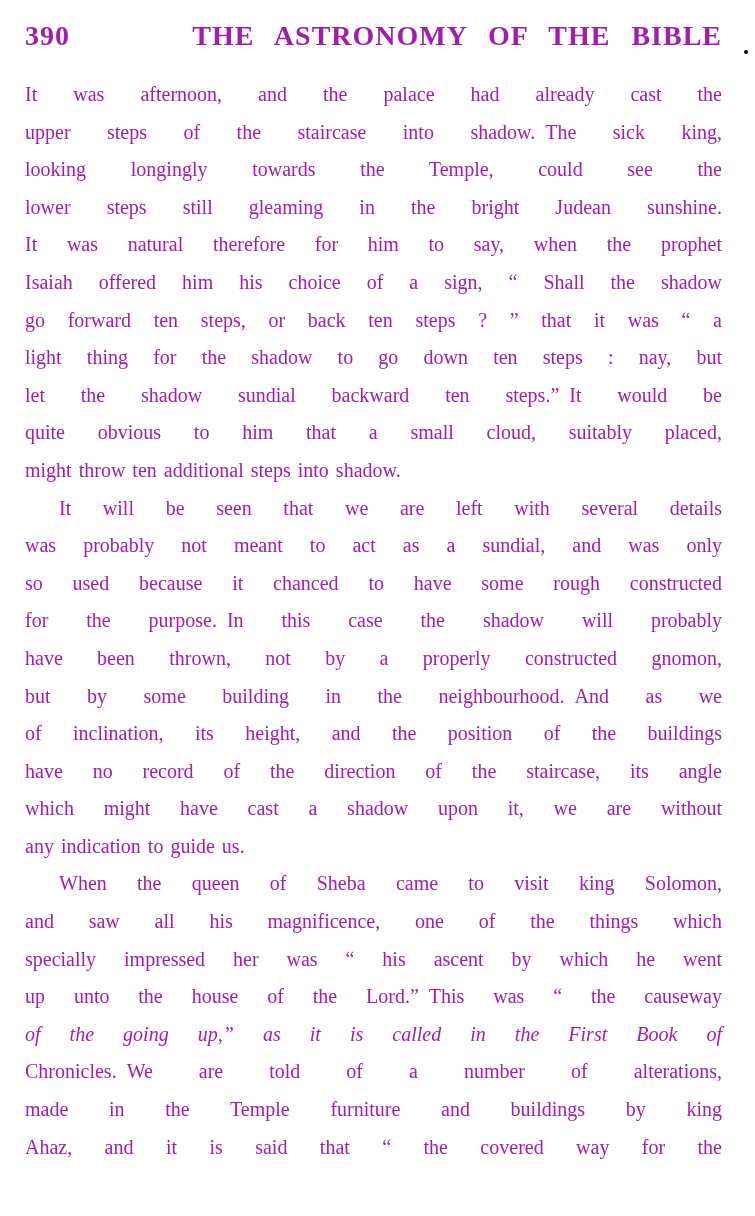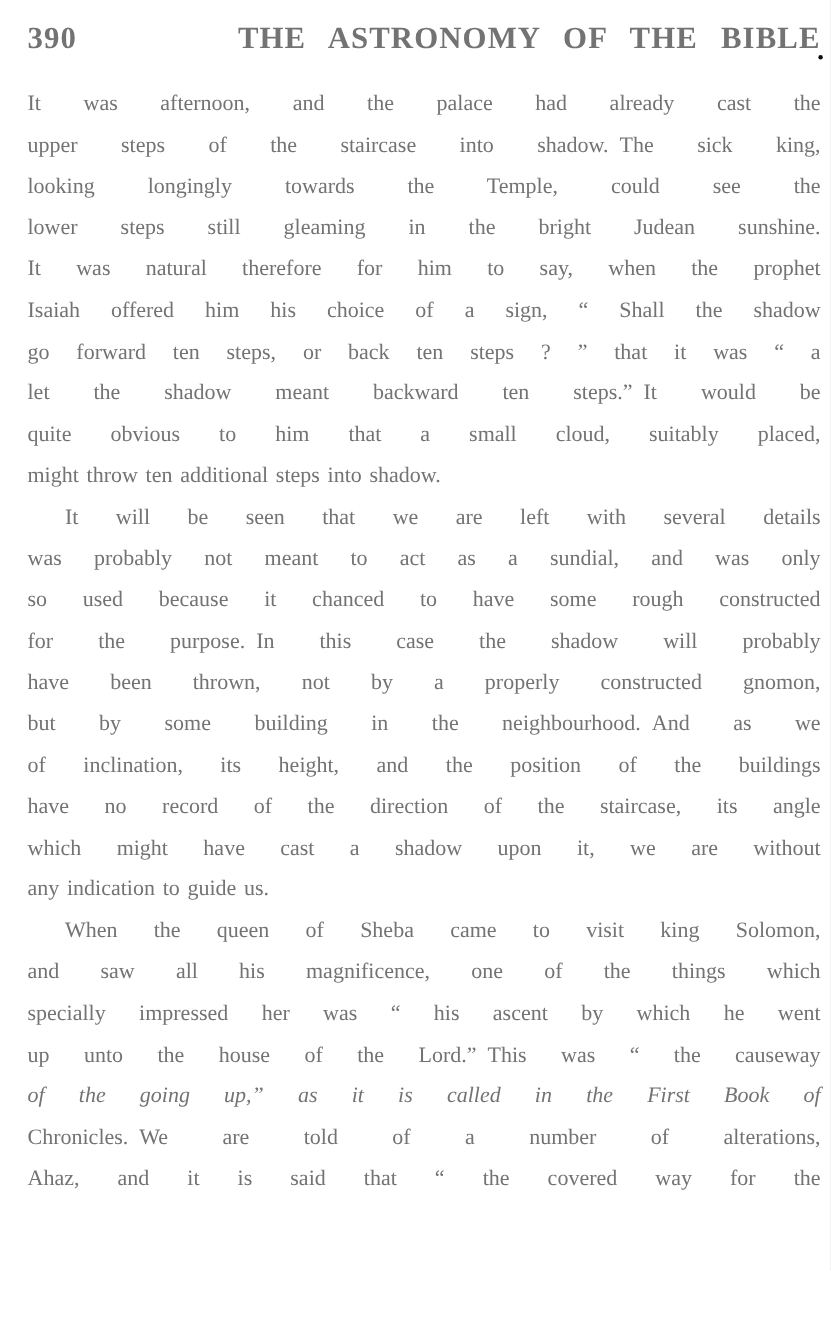--- a/index.html
+++ b/index.html
@@ -3,23 +3,23 @@
 <meta charset="utf-8">
 <style>
   html, body { margin: 0; padding: 0; background: #e8e8e8; }
   .page {
     position: relative;
     width: 755px;
     height: 1216px;
     margin: 0 auto;
     background: #ffffff;
     box-sizing: border-box;
-    padding: 20px 9px 0 25px;
+    padding: 20px 33px 0 25px;
     font-family: "Liberation Serif", "DejaVu Serif", serif;
-    color: #737373;
+    color: #a21caf;
     overflow: hidden;
   }
   .header {
     position: relative;
     height: 34px;
     margin-bottom: 22px;
     font-weight: bold;
     font-size: 28px;
     line-height: 32px;
     letter-spacing: 1px;
@@ -68,21 +68,22 @@
   <div class="page-body">
 
   <div class="paragraph">
         <div class="line">It was afternoon, and the palace had already cast the</div>
         <div class="line">upper steps of the staircase into shadow. The sick king,</div>
         <div class="line">looking longingly towards the Temple, could see the</div>
         <div class="line">lower steps still gleaming in the bright Judean sunshine.</div>
         <div class="line">It was natural therefore for him to say, when the prophet</div>
         <div class="line">Isaiah offered him his choice of a sign, “ Shall the shadow</div>
         <div class="line">go forward ten steps, or back ten steps ? ” that it was “ a</div>
-        <div class="line">let the shadow meant backward ten steps.” It would be</div>
+        <div class="line">light thing for the shadow to go down ten steps : nay, but</div>
+        <div class="line">let the shadow sundial backward ten steps.” It would be</div>
         <div class="line">quite obvious to him that a small cloud, suitably placed,</div>
         <div class="line short">might throw ten additional steps into shadow.</div>
       </div>
       <div class="paragraph">
         <div class="line indent">It will be seen that we are left with several details</div>
         <div class="line">was probably not meant to act as a sundial, and was only</div>
         <div class="line">so used because it chanced to have some rough constructed</div>
         <div class="line">for the purpose. In this case the shadow will probably</div>
         <div class="line">have been thrown, not by a properly constructed gnomon,</div>
         <div class="line">but by some building in the neighbourhood. And as we</div>
@@ -91,18 +92,19 @@
         <div class="line">which might have cast a shadow upon it, we are without</div>
         <div class="line short">any indication to guide us.</div>
       </div>
       <div class="paragraph">
         <div class="line indent">When the queen of Sheba came to visit king Solomon,</div>
         <div class="line">and saw all his magnificence, one of the things which</div>
         <div class="line">specially impressed her was “ his ascent by which he went</div>
         <div class="line">up unto the house of the Lord.” This was “ the causeway</div>
         <div class="line italic">of the going up,” as it is called in the First Book of</div>
         <div class="line">Chronicles. We are told of a number of alterations,</div>
+        <div class="line">made in the Temple furniture and buildings by king</div>
         <div class="line">Ahaz, and it is said that “ the covered way for the</div>
       </div>
     </div>
 
   <div class="speck"></div>
 </div>
 
 </body></html>

